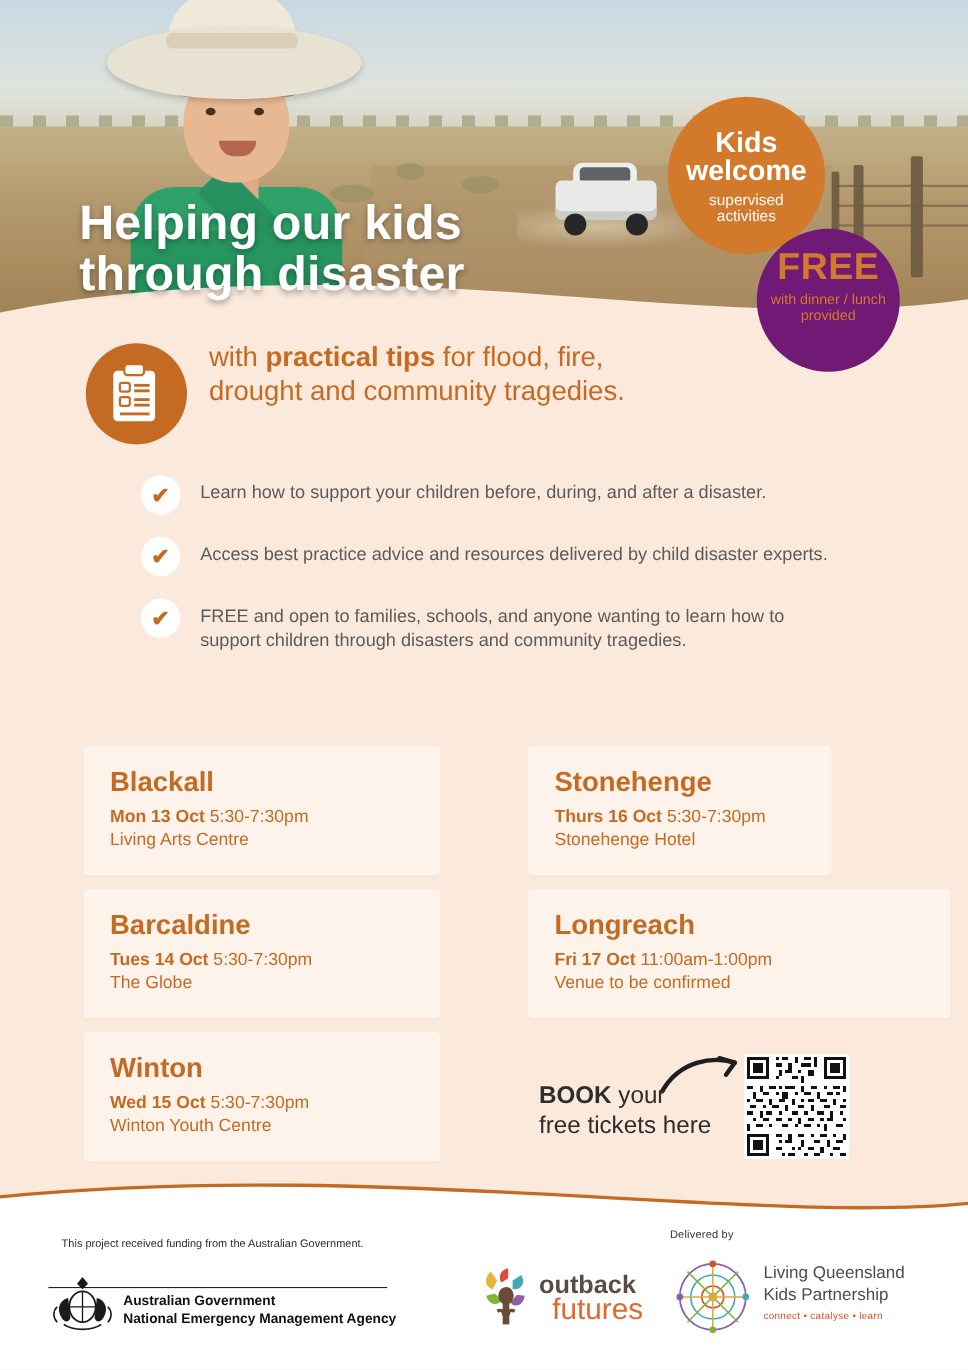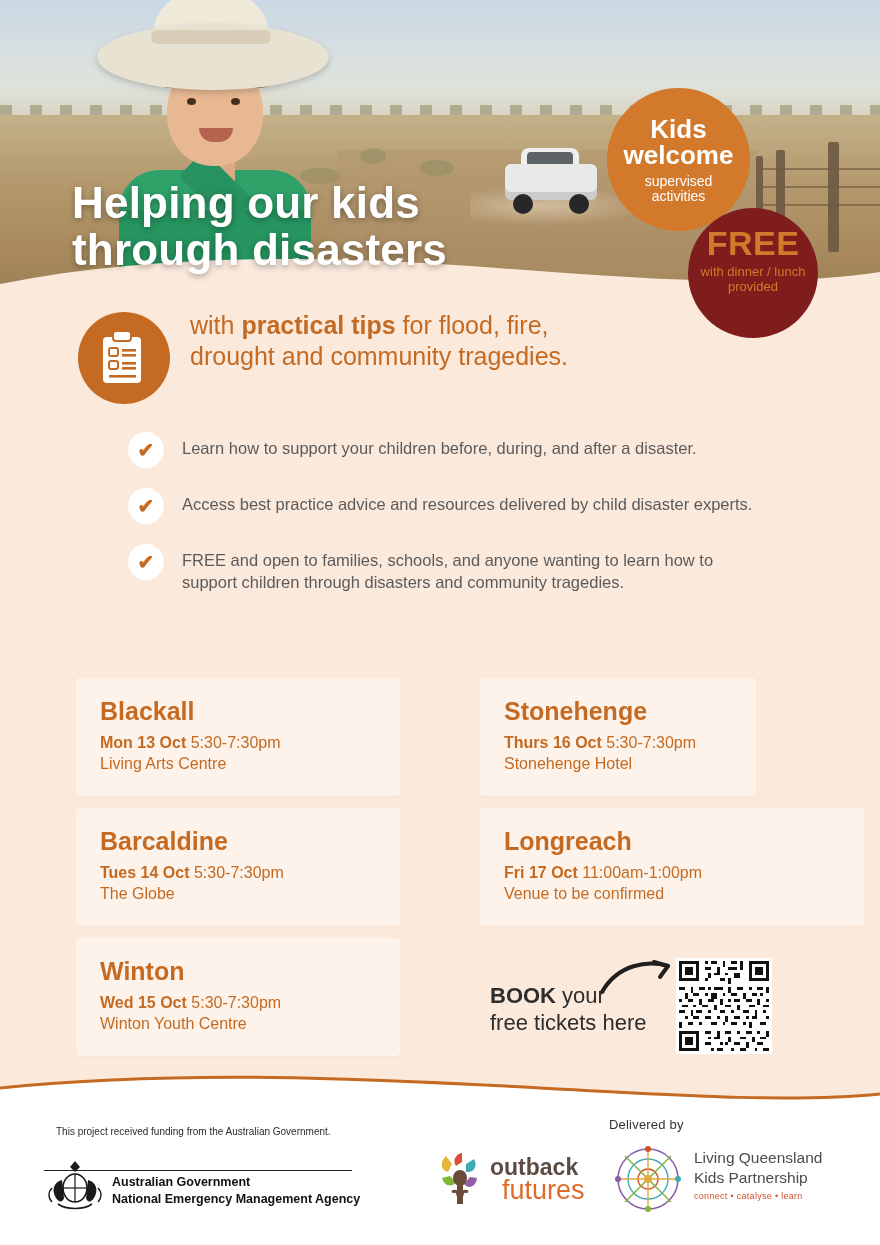--- a/index.html
+++ b/index.html
@@ -155,21 +155,21 @@
     color:#fff; text-align:center;
     display:flex; flex-direction:column; align-items:center; justify-content:center;
   }
   .kids-circle .k1 { font-size:26px; font-weight:bold; line-height:26px; }
   .kids-circle .k2 { font-size:26px; font-weight:bold; line-height:27px; }
   .kids-circle .k3 { font-size:14px; line-height:15px; margin-top:5px;}
   .kids-circle .k4 { font-size:14px; line-height:15px;}
 
   .free-circle {
     position:absolute; left:688px; top:208px; width:130px; height:130px;
-    border-radius:50%; background:#7f1d1d;
+    border-radius:50%; background:#701a75;
     color:#d2792c; text-align:center;
     display:flex; flex-direction:column; align-items:center; justify-content:flex-start;
     padding-top:18px; box-sizing:border-box;
   }
   .free-circle .f1 { font-size:34px; font-weight:bold; line-height:34px; letter-spacing:.5px;}
   .free-circle .f2 { font-size:13px; line-height:15px; margin-top:4px;}
 
   
   .prep-icon {
     position:absolute; left:78px; top:312px; width:92px; height:92px;
@@ -243,21 +243,21 @@
     position:absolute; left:44px; top:1170px; width:308px; height:1px; background:#222;
   }
   .gov-line1 {
     position:absolute; left:112px; top:1175px; font-size:12.5px; font-weight:bold; color:#111;
   }
   .gov-line2 {
     position:absolute; left:112px; top:1192px; font-size:12.5px; font-weight:bold; color:#111;
   }
   .crest { position:absolute; left:44px; top:1158px; width:62px; height:56px; }
   .delivered {
-    position:absolute; left:585px; top:1117px; font-size:13px; color:#333; letter-spacing:.2px;padding-left:24px;
+    position:absolute; left:585px; top:1117px; font-size:10px; color:#333; letter-spacing:.2px;padding-left:24px;
   }
   .outback-logo { position:absolute; left:432px; top:1150px; width:170px; height:62px; }
   .ob-word1 { position:absolute; left:58px; top:4px; font-size:23px; color:#5b4b42; font-weight:bold;}
   .ob-word2 { position:absolute; left:70px; top:25px; font-size:27px; color:#e06a2a; }
   .lqkp-logo { position:absolute; left:612px; top:1143px; width:235px; height:72px;}
   .lq-l1 { position:absolute; left:82px; top:6px; font-size:15.5px; color:#4c4c4c;}
   .lq-l2 { position:absolute; left:82px; top:26px; font-size:15.5px; color:#4c4c4c;}
   .lq-l3 { position:absolute; left:82px; top:48px; font-size:9px; color:#d0522a; letter-spacing:.3px;}
 </style>
 </head>
@@ -307,21 +307,21 @@
       <div class="hat-band"></div>
     </div>
 
     <svg class="hero-wave" viewBox="0 0 880 52" preserveAspectRatio="none">
       <path d="M0,34 C140,6 300,4 470,16 C620,27 760,40 880,22 L880,52 L0,52 Z" fill="#fbe9dc"></path>
     </svg>
   </div>
 
   <h1 class="hero-title">
     <span>Helping our kids</span>
-    <span class="l2">through disasters</span>
+    <span class="l2">through disaster</span>
   </h1>
 
   <div class="kids-circle">
     <div class="k1">Kids</div>
     <div class="k2">welcome</div>
     <div class="k3">supervised</div>
     <div class="k4">activities</div>
   </div>
 
   <div class="free-circle">

